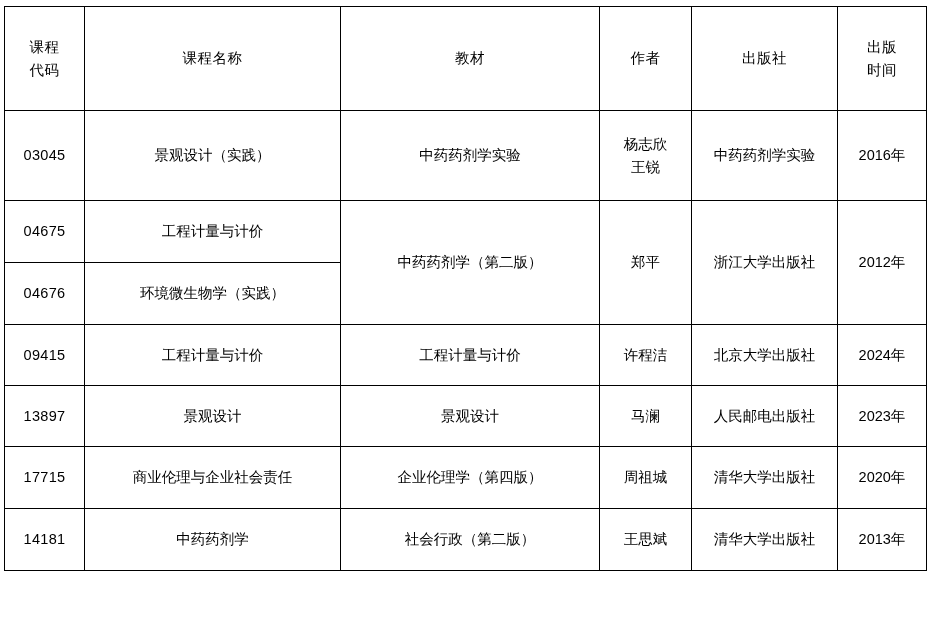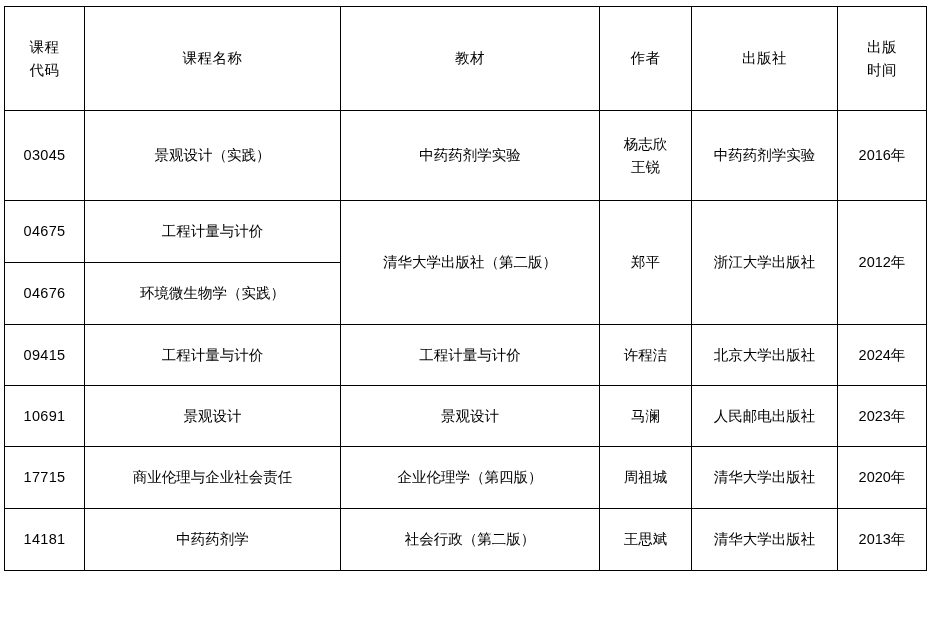--- a/index.html
+++ b/index.html
@@ -108,21 +108,21 @@
           <span class="a-line">杨志欣</span>
           <span class="a-line">王锐</span>
         </td>
         <td>中药药剂学实验</td>
         <td class="date">2016年</td>
       </tr>
 
       <tr class="h-row-mid">
         <td class="code">04675</td>
         <td>工程计量与计价</td>
-        <td rowspan="2">清华大学出版社（第二版）</td>
+        <td rowspan="2">中药药剂学（第二版）</td>
         <td rowspan="2" class="author">
           <span class="a-line">郑平</span>
         </td>
         <td rowspan="2">浙江大学出版社</td>
         <td rowspan="2" class="date">2012年</td>
       </tr>
 
       <tr class="h-row-mid">
         <td class="code">04676</td>
         <td>环境微生物学（实践）</td>
@@ -133,21 +133,21 @@
         <td>工程计量与计价</td>
         <td>工程计量与计价</td>
         <td class="author">
           <span class="a-line">许程洁</span>
         </td>
         <td>北京大学出版社</td>
         <td class="date">2024年</td>
       </tr>
 
       <tr class="h-row-std">
-        <td class="code">10691</td>
+        <td class="code">13897</td>
         <td>景观设计</td>
         <td>景观设计</td>
         <td class="author">
           <span class="a-line">马澜</span>
         </td>
         <td>人民邮电出版社</td>
         <td class="date">2023年</td>
       </tr>
 
       <tr class="h-row-mid">

